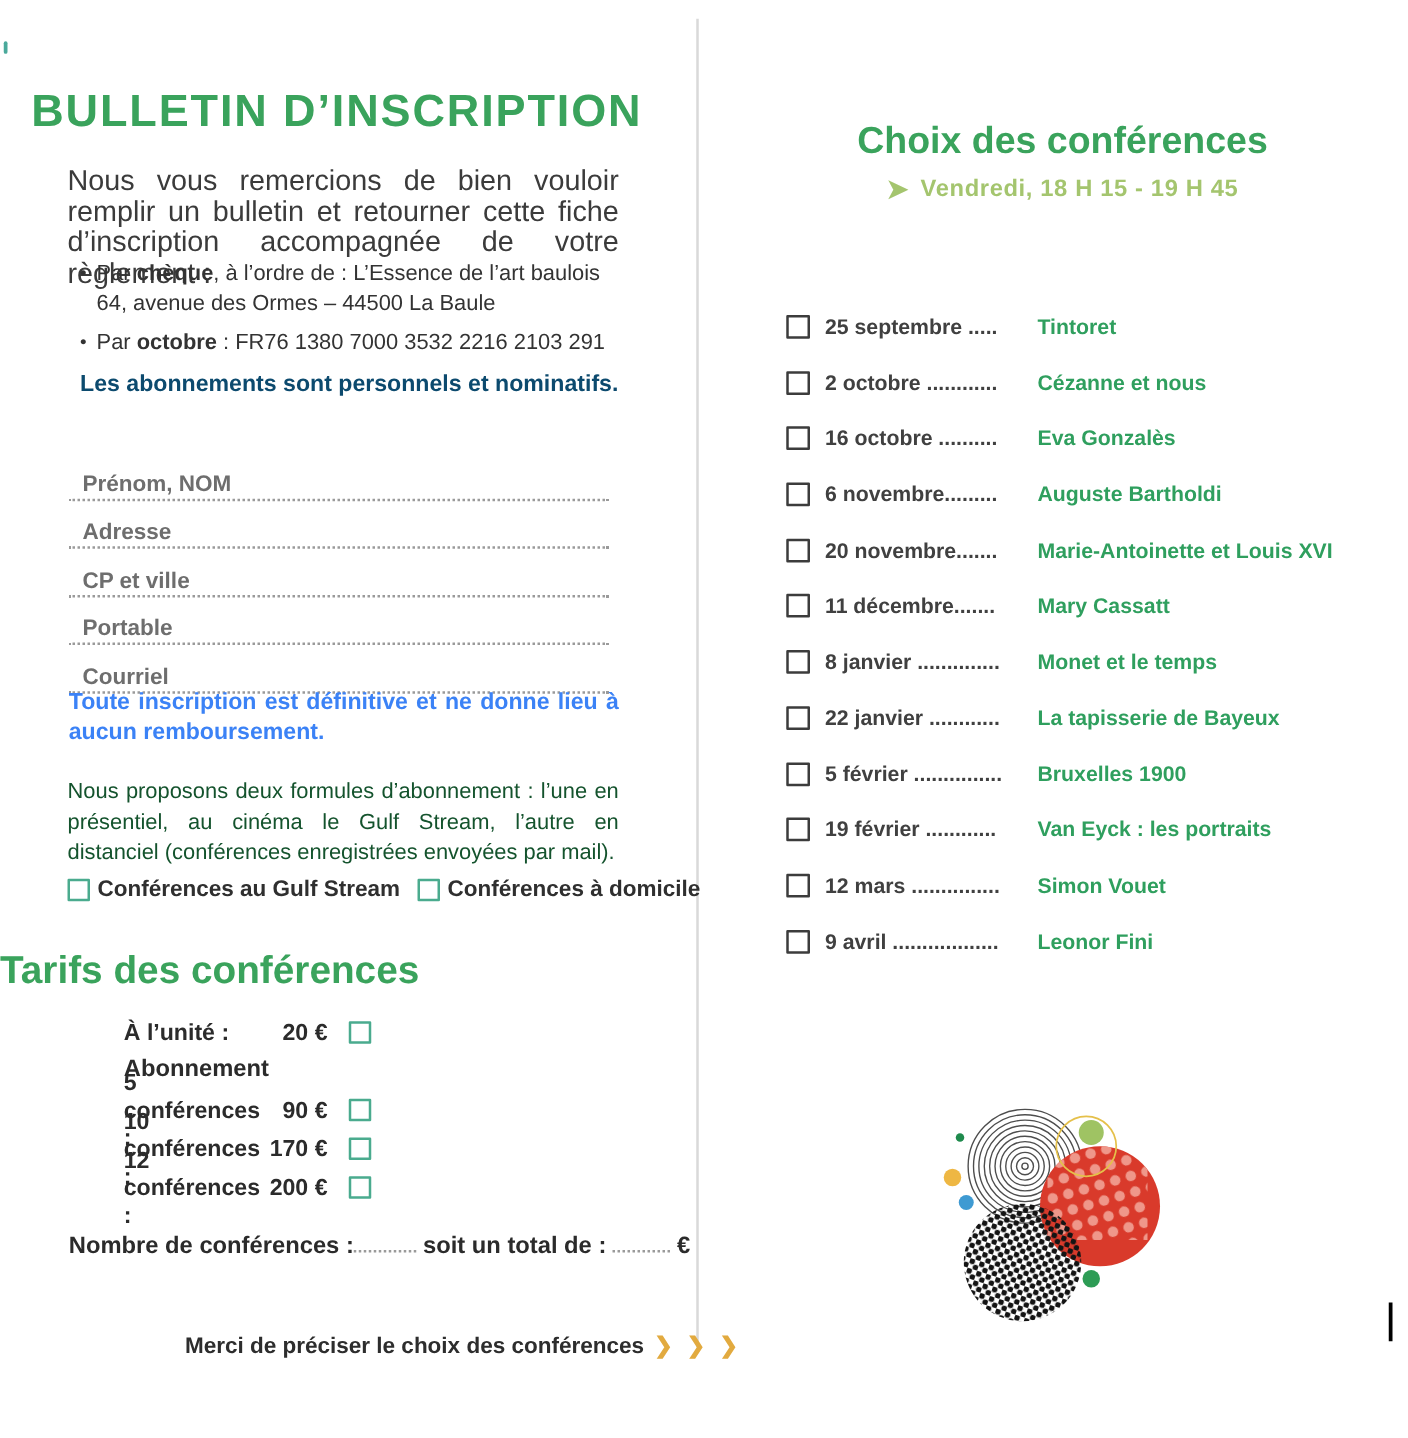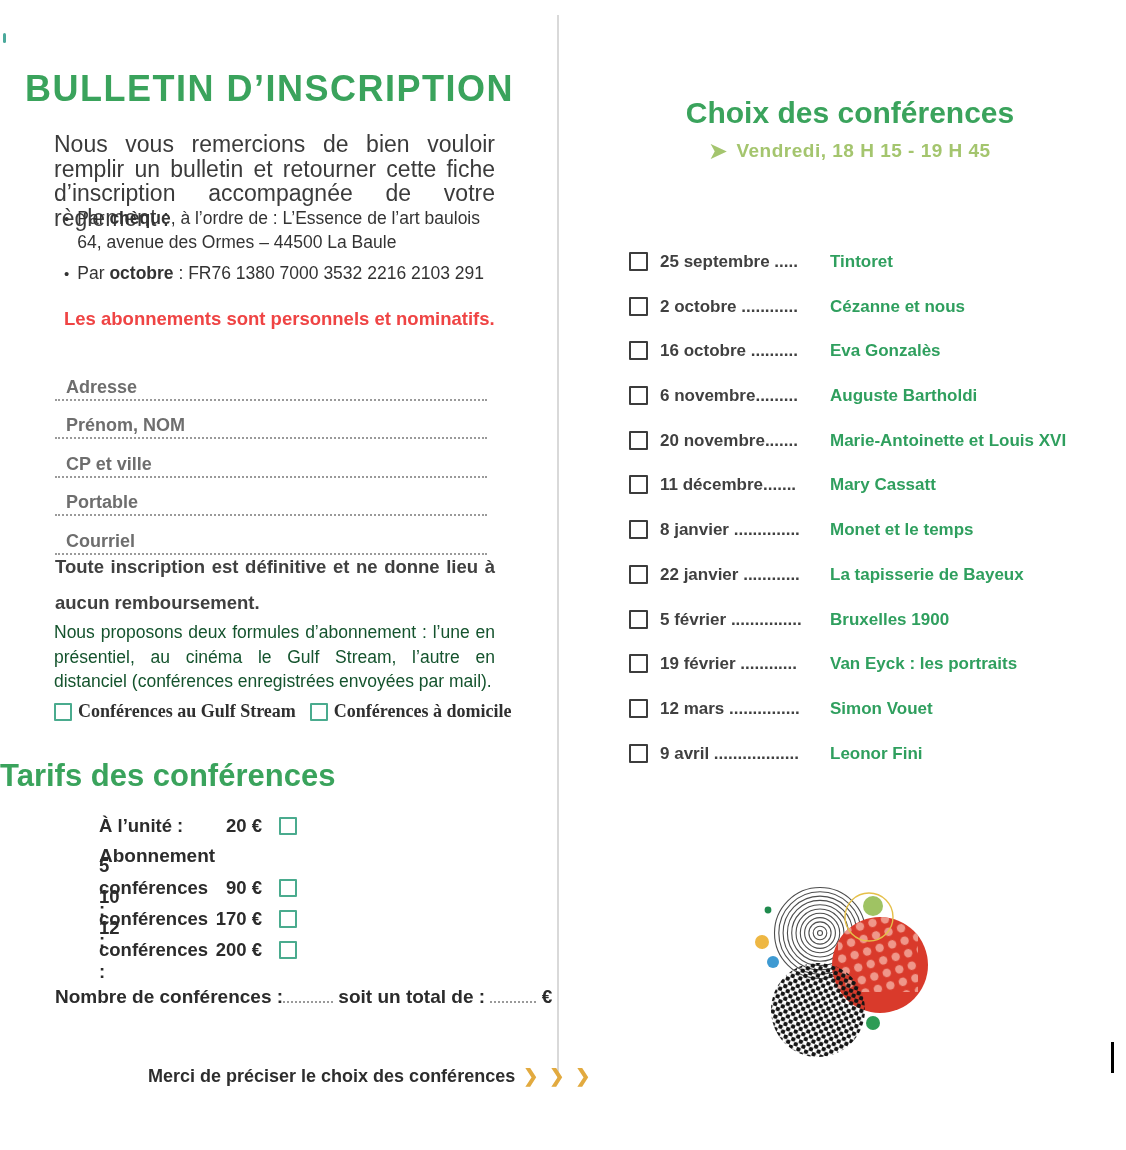--- a/index.html
+++ b/index.html
@@ -12,30 +12,30 @@
   .cb.dark { border-color:#3c3c3c; width:19px; height:19px; }
 
   
   .title { left:25px; top:68px; width:510px; font-size:36px; font-weight:800; letter-spacing:1.5px; color:#3aa35c; }
   .intro { left:54px; top:132px; width:441px; font-size:23px; line-height:24.5px; font-weight:500; color:#3b3b3b; text-align:justify; }
   .bullets { left:64px; top:207px; width:436px; font-size:17.5px; line-height:23.5px; font-weight:500; color:#333; }
   .bullet-row { display:flex; }
   .bullet-row + .bullet-row { margin-top:8px; }
   .bullet-glyph { margin-right:8px; font-size:15px; line-height:23.5px; }
   .bold { font-weight:800; }
-  .nominative { left:64px; top:296px; width:440px; font-size:18.5px; font-weight:800; color:#ef4444;margin-top:12px; }
+  .nominative { left:64px; top:296px; width:440px; font-size:18.5px; font-weight:800; color:#0c4a6e; }
 
   .fields { left:55px; top:362px; width:432px; }
   .field { position:relative; height:38.5px; border-bottom:2px dotted #9a9a9a; }
   .field-label { position:absolute; left:11px; bottom:1px; font-size:18px; font-weight:700; color:#6e6e6e; }
 
-  .norefund { left:55px; top:549px; width:440px; font-size:18.5px; line-height:36px; font-weight:800; color:#404040; text-align:justify; }
+  .norefund { left:55px; top:549px; width:440px; font-size:18.5px; line-height:24px; font-weight:800; color:#3b82f6; text-align:justify; }
   .formules { left:54px; top:620px; width:441px; font-size:17.5px; line-height:24.5px; font-weight:500; color:#14532d; text-align:justify; }
   .options { left:54px; top:701px; display:flex; gap:14px; align-items:center; }
-  .option { display:flex; align-items:center; gap:6px; font-size:18px; font-weight:600; color:#2f2f2f;font-family:Liberation Serif, serif; }
+  .option { display:flex; align-items:center; gap:6px; font-size:18px; font-weight:600; color:#2f2f2f; }
 
   .tarifs-heading { left:0; top:758px; width:545px; text-align:left; font-size:31px; font-weight:800; color:#3aa35c; }
   .tarifs { left:55px; top:814px; width:300px; font-size:18.5px; font-weight:800; color:#2b2b2b;margin-left:44px; }
   .trow { display:flex; align-items:center; height:23px; margin-bottom:8px; }
   .tlabel { width:115px; }
   .tprice { width:48px; text-align:right; }
   .trow .cb { margin-left:17px; }
   .tsub { height:23px; margin-bottom:8px; font-size:19px; }
 
   .totalline { left:55px; top:986px; font-size:19px; font-weight:800; color:#2b2b2b; white-space:nowrap; }
@@ -90,24 +90,24 @@
       <div>
         <span>Par </span><span class="bold">octobre</span><span> : FR76 1380 7000 3532 2216 2103 291</span>
       </div>
     </div>
   </div>
 
   <p class="abs nominative">Les abonnements sont personnels et nominatifs.</p>
 
   <div class="abs fields">
     <div class="field">
+      <span class="field-label">Prénom, NOM</span>
+    </div>
+    <div class="field">
       <span class="field-label">Adresse</span>
-    </div>
-    <div class="field">
-      <span class="field-label">Prénom, NOM</span>
     </div>
     <div class="field">
       <span class="field-label">CP et ville</span>
     </div>
     <div class="field">
       <span class="field-label">Portable</span>
     </div>
     <div class="field">
       <span class="field-label">Courriel</span>
     </div>

